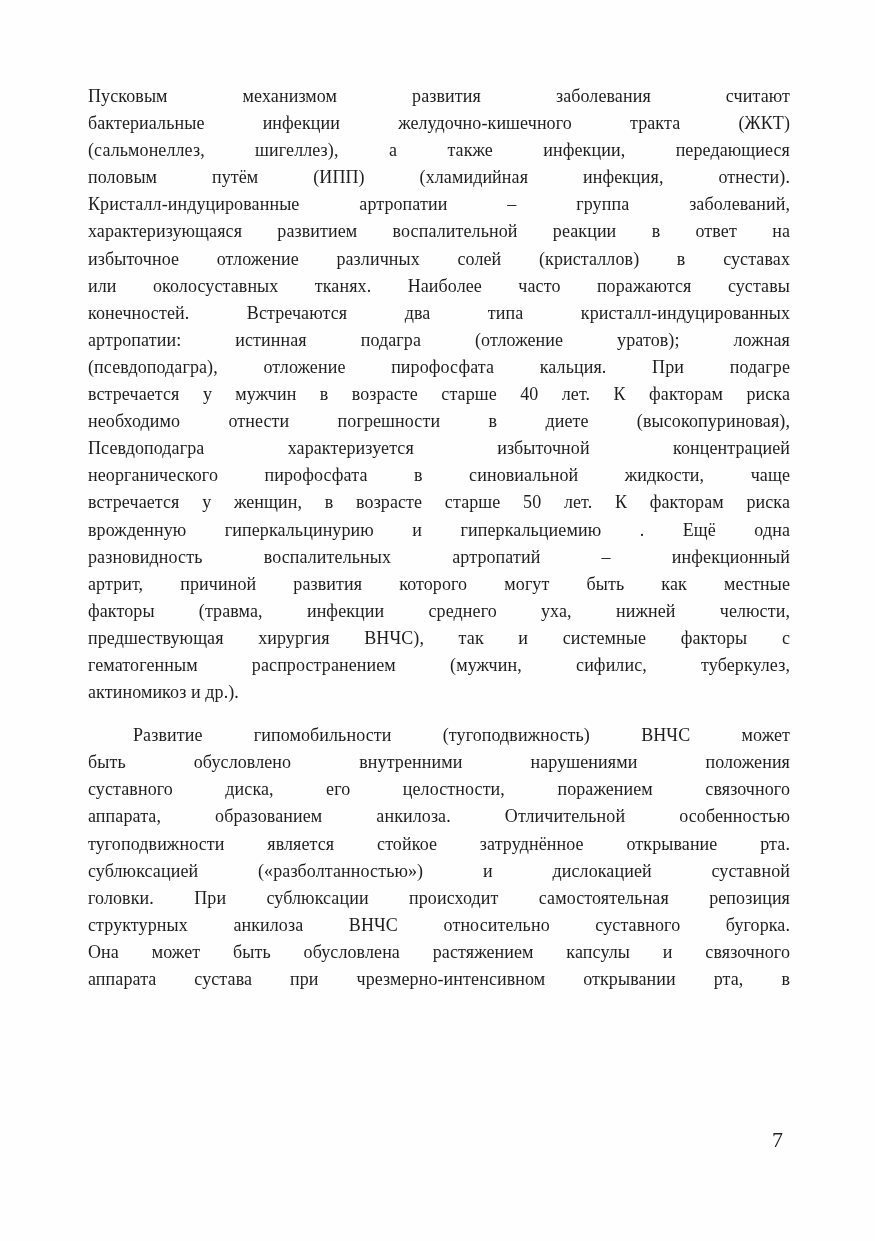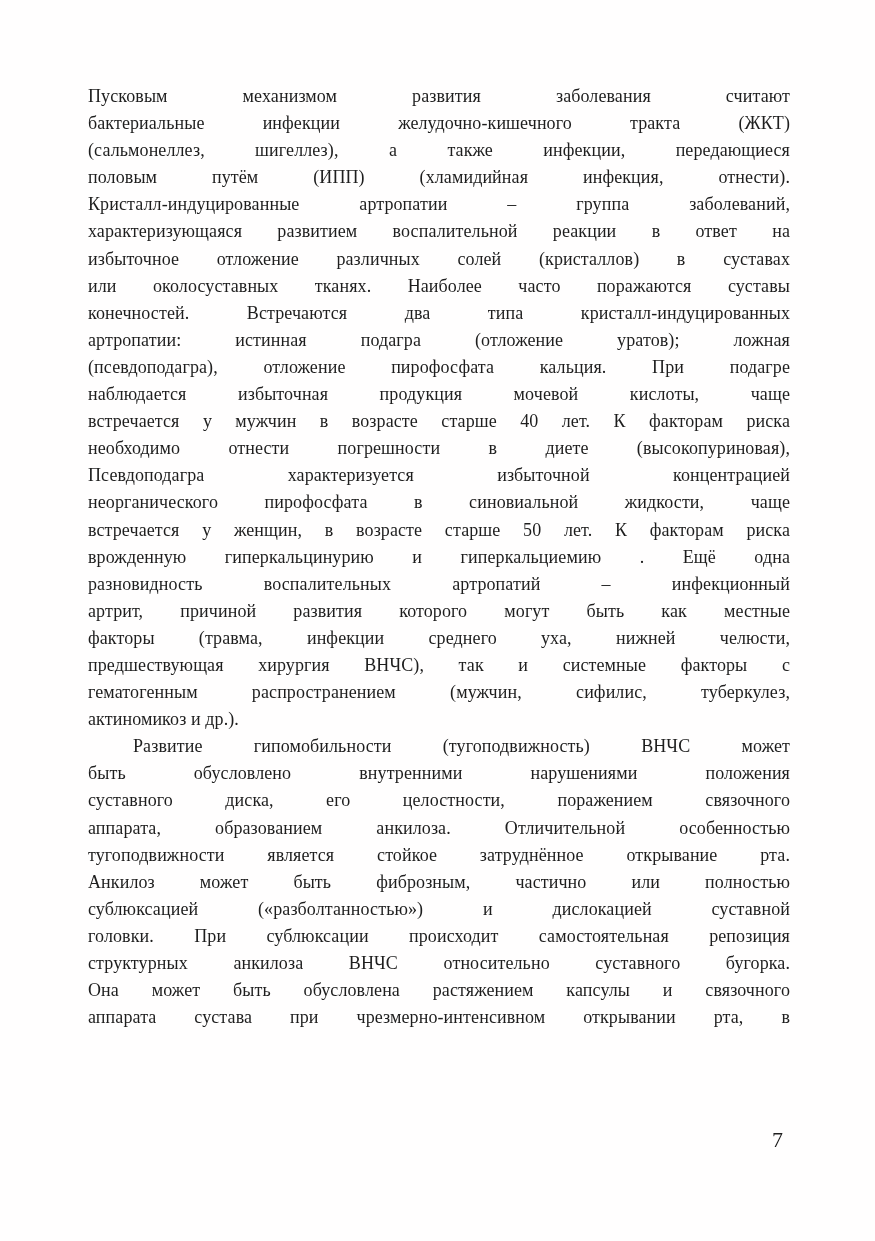--- a/index.html
+++ b/index.html
@@ -30,20 +30,21 @@
     font-size: 18px;
     line-height: 27.1px;
     height: 27.1px;
     text-align: justify;
     text-align-last: justify;
     white-space: nowrap;
     letter-spacing: 0.1px;
   }
   .line.indent {
     text-indent: 45px;
+    margin-top: 16px;
   }
   .line.flush {
     text-align-last: left;
   }
   .page-number {
     position: absolute;
     top: 1126px;
     left: 88px;
     width: 695px;
     text-align: right;
@@ -60,39 +61,37 @@
       <div class="line">бактериальные инфекции желудочно-кишечного тракта (ЖКТ)</div>
       <div class="line">(сальмонеллез, шигеллез), а также инфекции, передающиеся</div>
       <div class="line">половым путём (ИПП) (хламидийная инфекция, отнести).</div>
       <div class="line">Кристалл-индуцированные артропатии – группа заболеваний,</div>
       <div class="line">характеризующаяся развитием воспалительной реакции в ответ на</div>
       <div class="line">избыточное отложение различных солей (кристаллов) в суставах</div>
       <div class="line">или околосуставных тканях. Наиболее часто поражаются суставы</div>
       <div class="line">конечностей. Встречаются два типа кристалл-индуцированных</div>
       <div class="line">артропатии: истинная подагра (отложение уратов); ложная</div>
       <div class="line">(псевдоподагра), отложение пирофосфата кальция. При подагре</div>
-      <div class="line">наблюдается избыточная продукция мочевой кислоты, чаще</div>
       <div class="line">встречается у мужчин в возрасте старше 40 лет. К факторам риска</div>
       <div class="line">необходимо отнести погрешности в диете (высокопуриновая),</div>
       <div class="line">Псевдоподагра характеризуется избыточной концентрацией</div>
       <div class="line">неорганического пирофосфата в синовиальной жидкости, чаще</div>
       <div class="line">встречается у женщин,  в возрасте старше 50 лет. К факторам риска</div>
       <div class="line">врожденную гиперкальцинурию и гиперкальциемию . Ещё одна</div>
       <div class="line">разновидность воспалительных артропатий – инфекционный</div>
       <div class="line">артрит, причиной развития которого могут быть как местные</div>
       <div class="line">факторы (травма, инфекции среднего уха, нижней челюсти,</div>
       <div class="line">предшествующая  хирургия ВНЧС), так и системные факторы с</div>
       <div class="line">гематогенным распространением (мужчин, сифилис, туберкулез,</div>
       <div class="line flush">актиномикоз и др.).</div>
       <div class="line indent">Развитие гипомобильности (тугоподвижность) ВНЧС может</div>
       <div class="line">быть обусловлено внутренними нарушениями положения</div>
       <div class="line">суставного диска, его целостности, поражением связочного</div>
       <div class="line">аппарата, образованием анкилоза. Отличительной особенностью</div>
       <div class="line">тугоподвижности является стойкое затруднённое открывание рта.</div>
-      <div class="line">Анкилоз может быть фиброзным, частично или полностью</div>
       <div class="line">сублюксацией («разболтанностью») и дислокацией суставной</div>
       <div class="line">головки. При сублюксации происходит самостоятельная репозиция</div>
       <div class="line">структурных анкилоза ВНЧС относительно суставного бугорка.</div>
       <div class="line">Она может быть обусловлена растяжением капсулы и связочного</div>
       <div class="line">аппарата сустава при чрезмерно-интенсивном открывании рта, в</div>
     </div>
   <div class="page-number">7</div>
 </div>
 
 </body></html>

